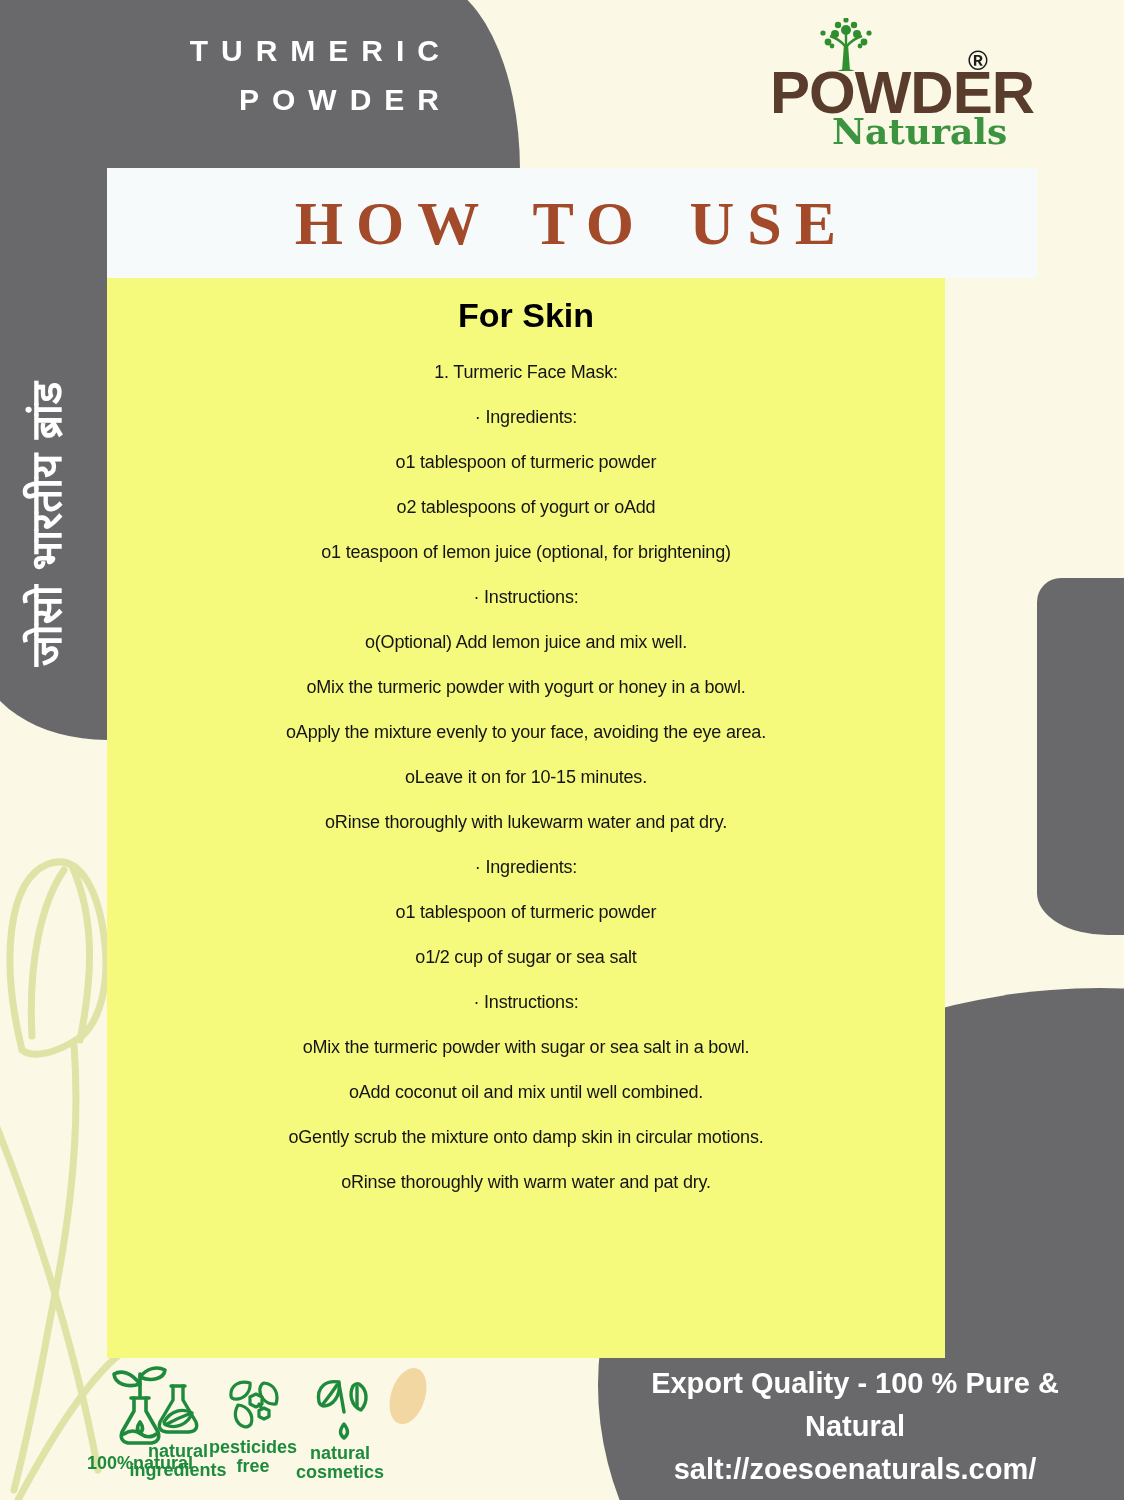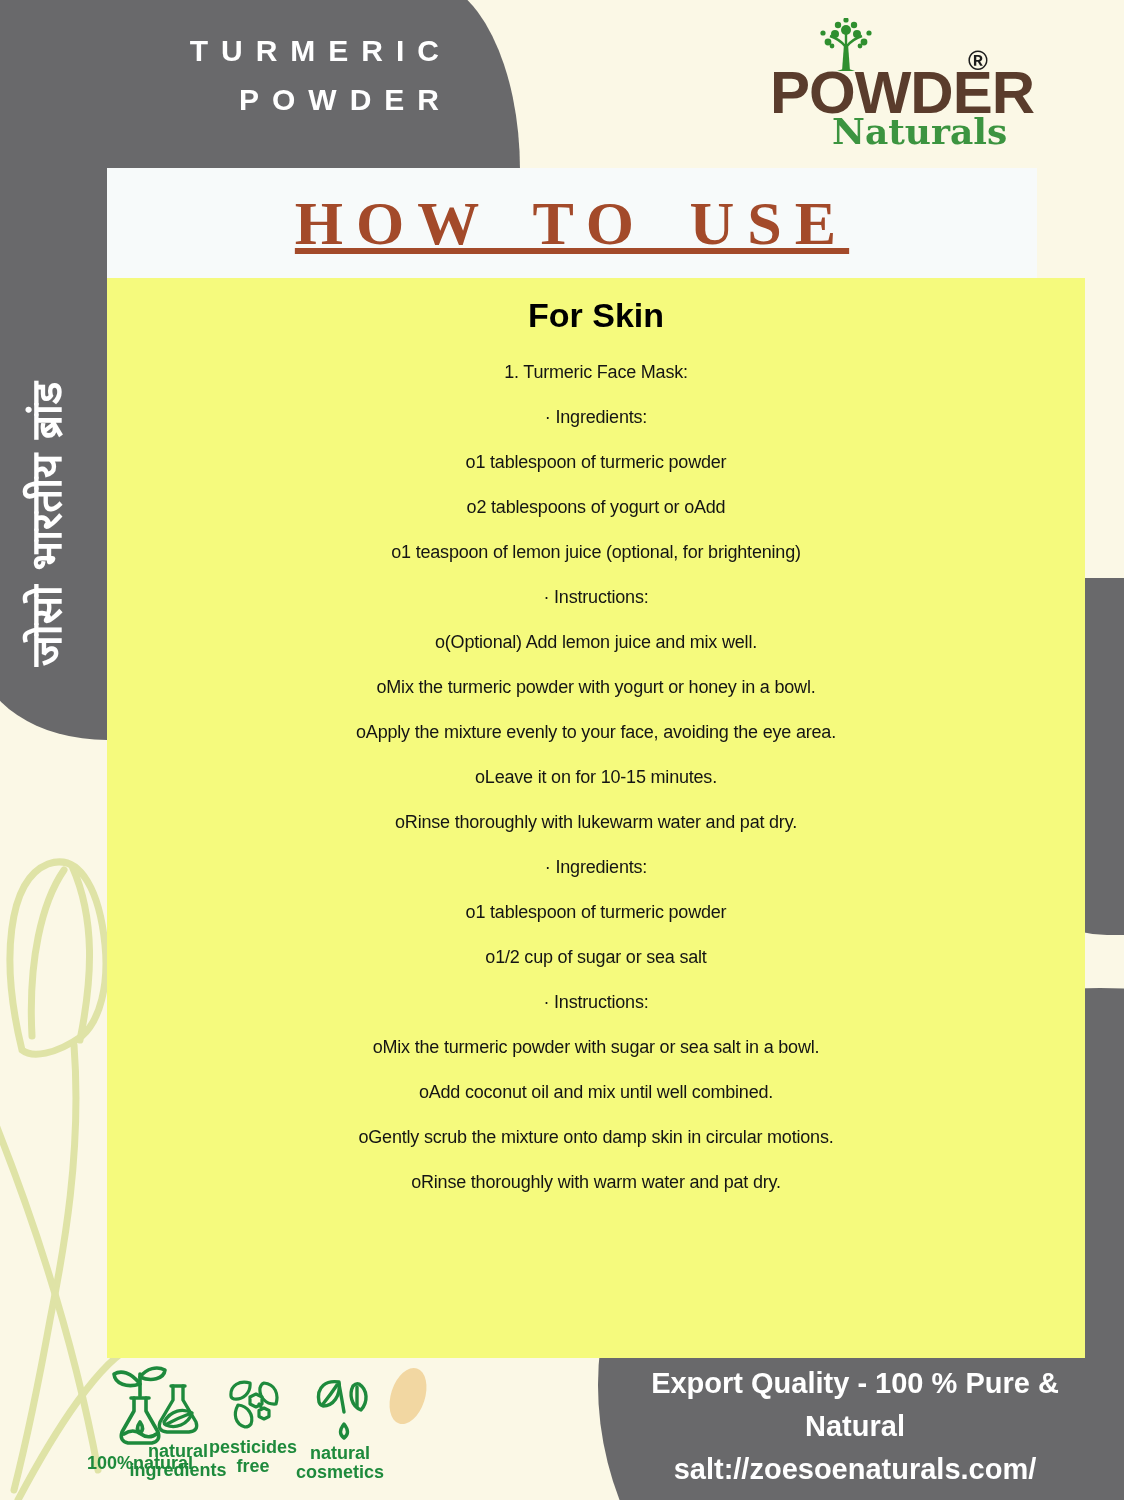--- a/index.html
+++ b/index.html
@@ -42,24 +42,24 @@
   
   .side-label{position:absolute;left:-118px;top:496px;width:330px;height:56px;
        transform:rotate(-90deg);text-align:center;z-index:3;
        color:#ffffff;font-weight:bold;font-size:42px;line-height:56px;
        font-family:"DejaVu Sans","Liberation Sans",sans-serif;}
 
   
   .title-band{position:absolute;left:107px;top:168px;width:930px;height:110px;
        background:#f7fafa;z-index:3;display:flex;align-items:center;justify-content:center;}
   .title-band h1{margin:0;font-family:"Liberation Serif",serif;font-weight:bold;
-       font-size:62px;letter-spacing:13px;word-spacing:14px;color:#a34a2a;text-decoration:underline;}
-
-  
-  .content-box{position:absolute;left:107px;top:278px;width:978px;height:1080px;
+       font-size:62px;letter-spacing:13px;word-spacing:14px;color:#a34a2a;}
+
+  
+  .content-box{position:absolute;left:107px;top:278px;width:838px;height:1080px;
        background:#f5fa7d;z-index:4;text-align:center;color:#141414;}
   .content-box h2{margin:0;padding-top:18px;font-size:34px;line-height:38px;
        margin-bottom:16px;font-weight:bold;color:#000;}
   .content-line{font-size:18px;line-height:45px;letter-spacing:-0.2px;}
 
   
   .badge{position:absolute;z-index:3;text-align:center;}
   .badge-label{color:#1e8a3c;font-weight:bold;font-size:18px;line-height:19px;margin-top:4px;}
   .badge1{left:42px;top:1366px;width:112px;margin-left:42px;}
   .badge2{left:128px;top:1382px;width:100px;}

